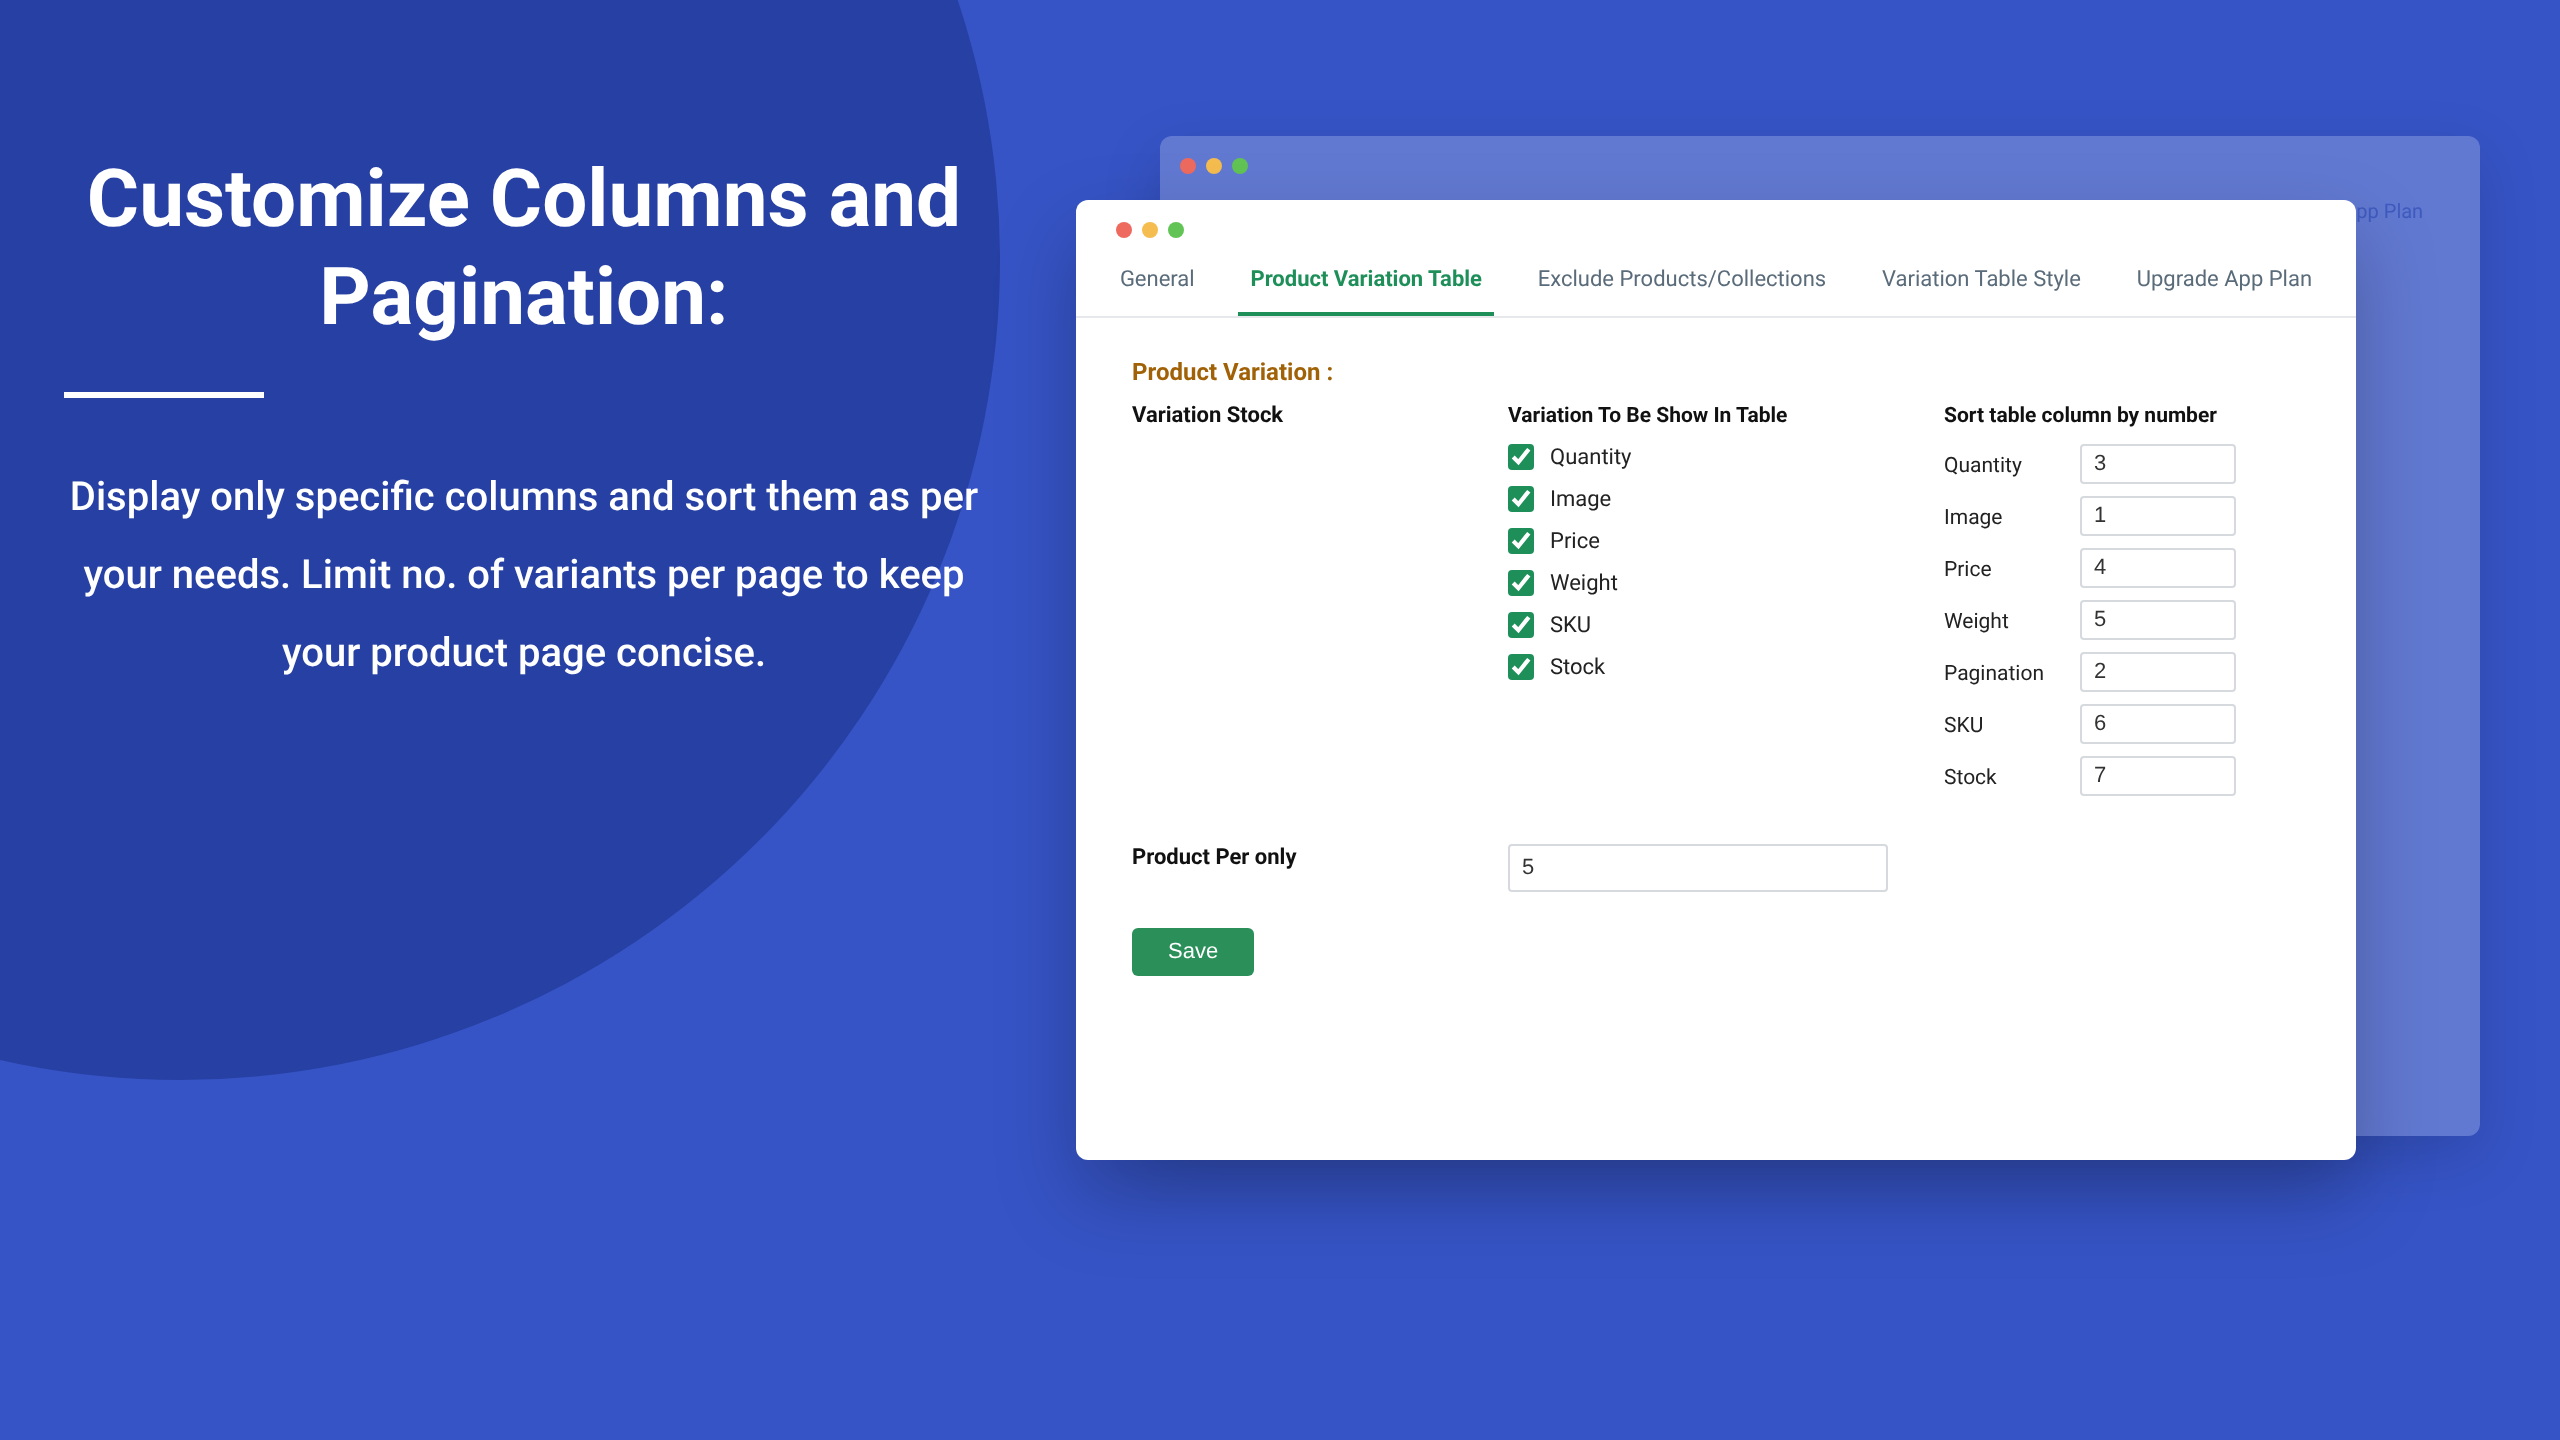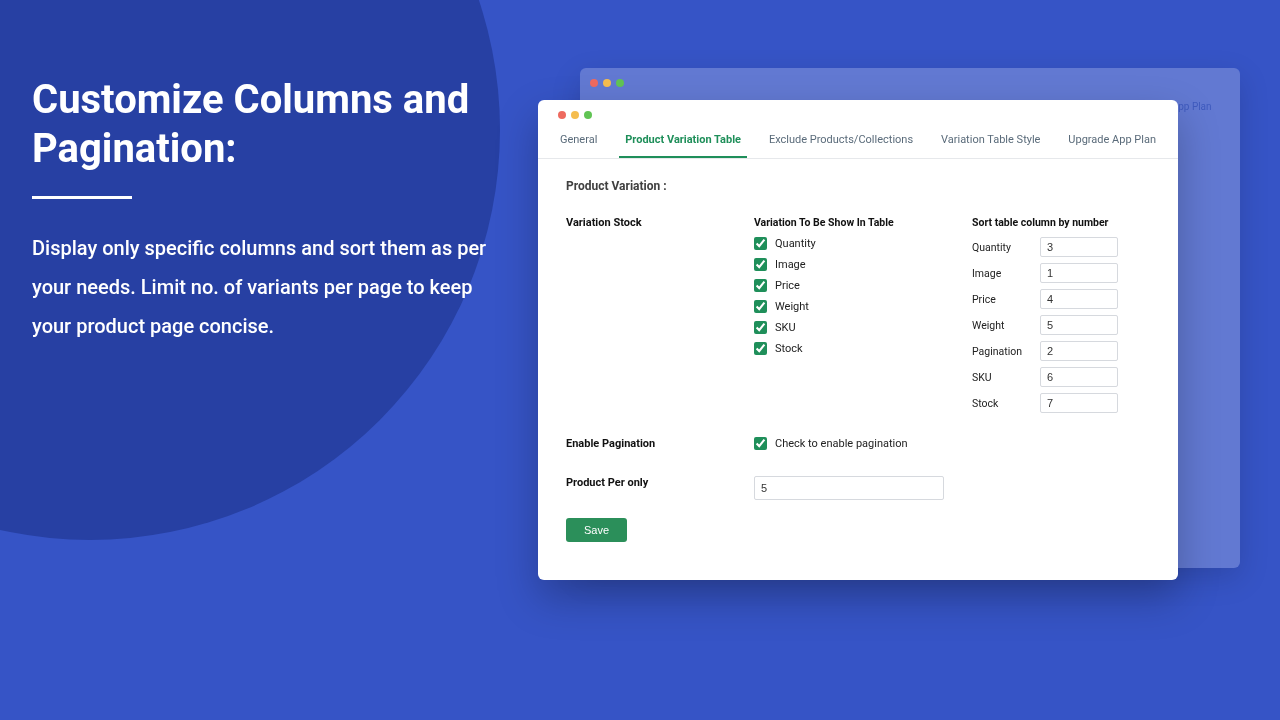--- a/index.html
+++ b/index.html
@@ -16,20 +16,21 @@
   top: -280px;
 }
 
 .left {
   position: absolute;
   left: 32px;
   top: 76px;
   width: 460px;
   color: #fff;
   z-index: 2;
+  text-align: center;
 }
 .title { font-size: 40px; font-weight: 700; line-height: 1.22; }
 .rule { width: 100px; height: 3px; background: #fff; margin: 22px 0 30px; }
 .desc { font-size: 20px; line-height: 1.95; font-weight: 500; }
 
 .win-back {
   position: absolute;
   left: 580px;
   top: 68px;
   width: 660px;
@@ -66,21 +67,21 @@
 .tabs {
   display:flex; justify-content:space-around;
   font-size:11px; color:#5a6b7a;
   border-bottom:1px solid #e6e8eb;
   padding: 6px 8px 0;
 }
 .tabs .tab { padding: 8px 6px 10px; white-space:nowrap; cursor:pointer; }
 .tabs .tab.active { color:#1f8f5a; font-weight:700; border-bottom:2px solid #1f8f5a; }
 
 .content { padding: 20px 28px 14px; font-size:11px; color:#222; }
-.sec-title { font-weight:700; font-size:12px; margin-bottom:23px; color:#404040; }
+.sec-title { font-weight:700; font-size:12px; margin-bottom:8px; color:#a16207; }
 
 .row { display:flex; gap:18px; margin-bottom:18px; }
 .col1 { width:170px; font-weight:700; font-size:11px; color:#111; }
 .col2 { width:200px; }
 .col3 { flex:1; }
 
 .col2 .head, .col3 .head { font-size:10.5px; color:#111; margin-bottom:8px; font-weight:700; }
 
 .checkline { display:flex; align-items:center; gap:8px; margin-bottom:8px; font-size:11px; color:#222; }
 .checkline input { accent-color:#1f8f5a; width:13px; height:13px; }
@@ -203,30 +204,20 @@
               <input type="text" value="6" style="">
             </div>
             <div class="sortline">
               <label>Stock</label>
               <input type="text" value="7" style="">
             </div>
           </div>
       </div>
     </div>
 
-    <div class="row">
-      <div class="col1">Enable Pagination</div>
-      <div class="col2">
-        <label class="checkline">
-          <input type="checkbox" id="pagcheck" checked="" style="">
-          <span>Check to enable pagination</span>
-        </label>
-      </div>
-      <div class="col3"></div>
-    </div>
 
     <div class="row pperpage">
       <div class="col1">Product Per only</div>
       <div class="col2">
         <input class="txt" type="text" value="5" style="">
       </div>
       <div class="col3"></div>
     </div>
 
     <div class="save-row">

